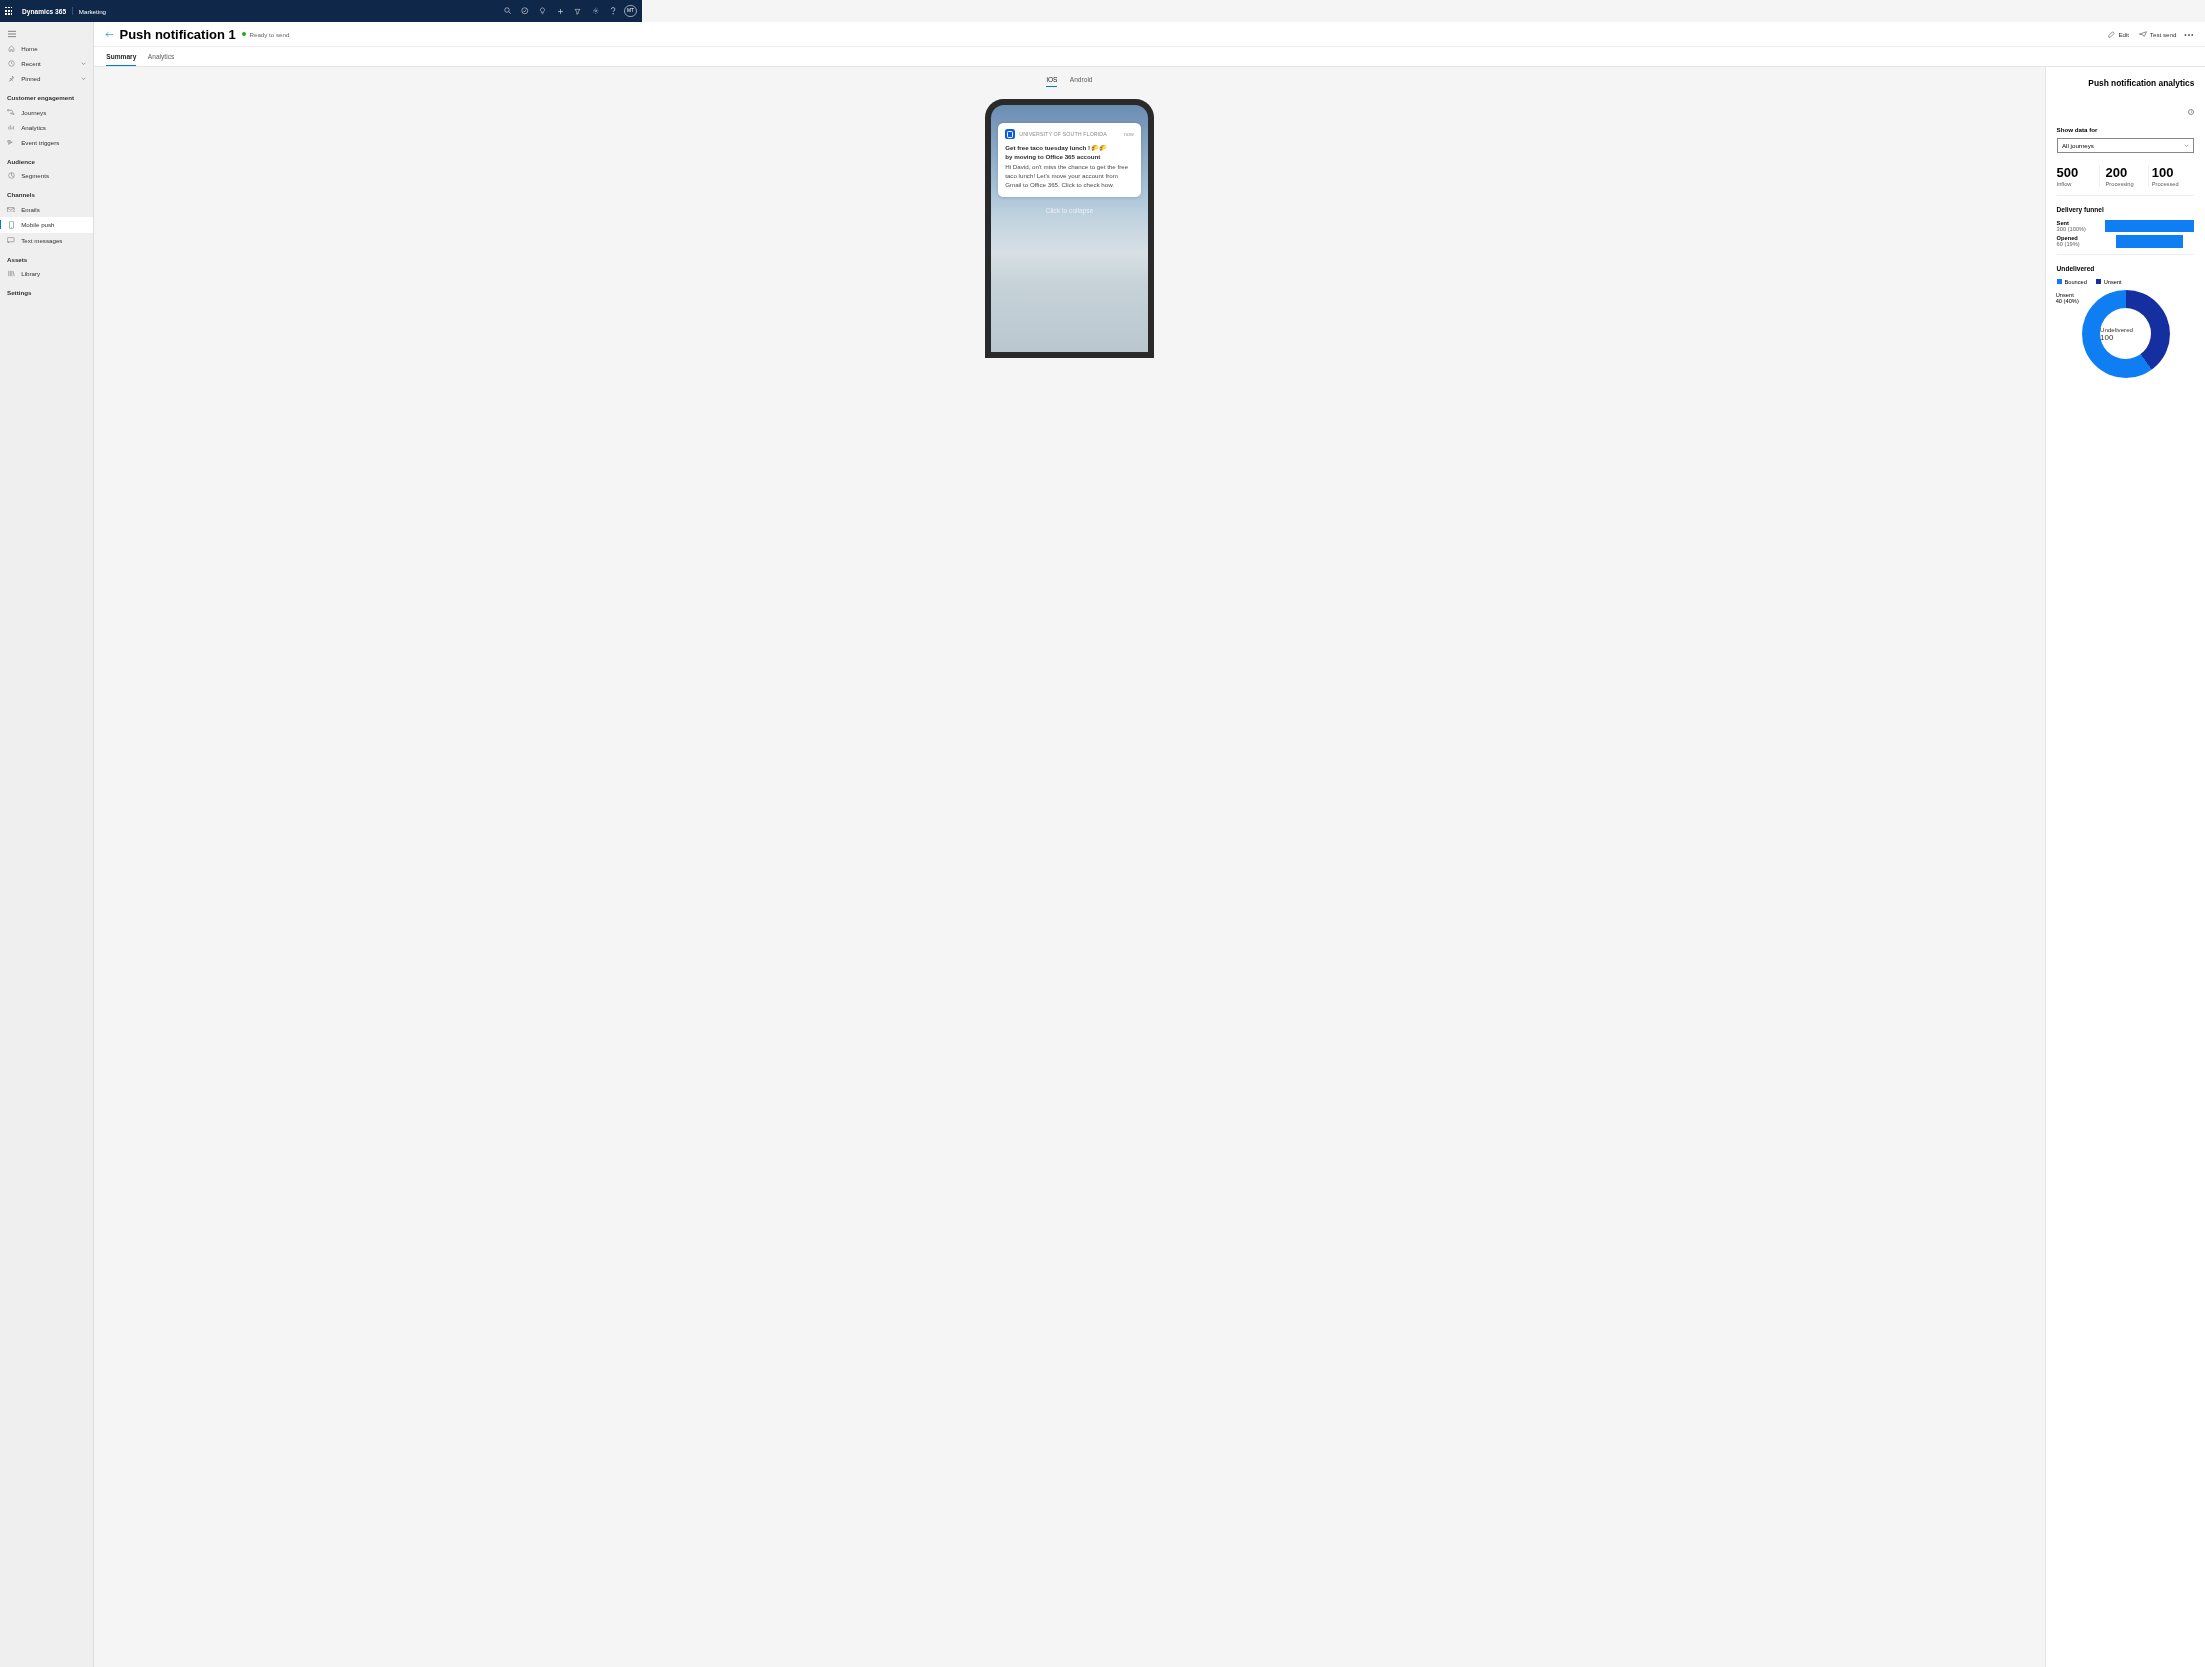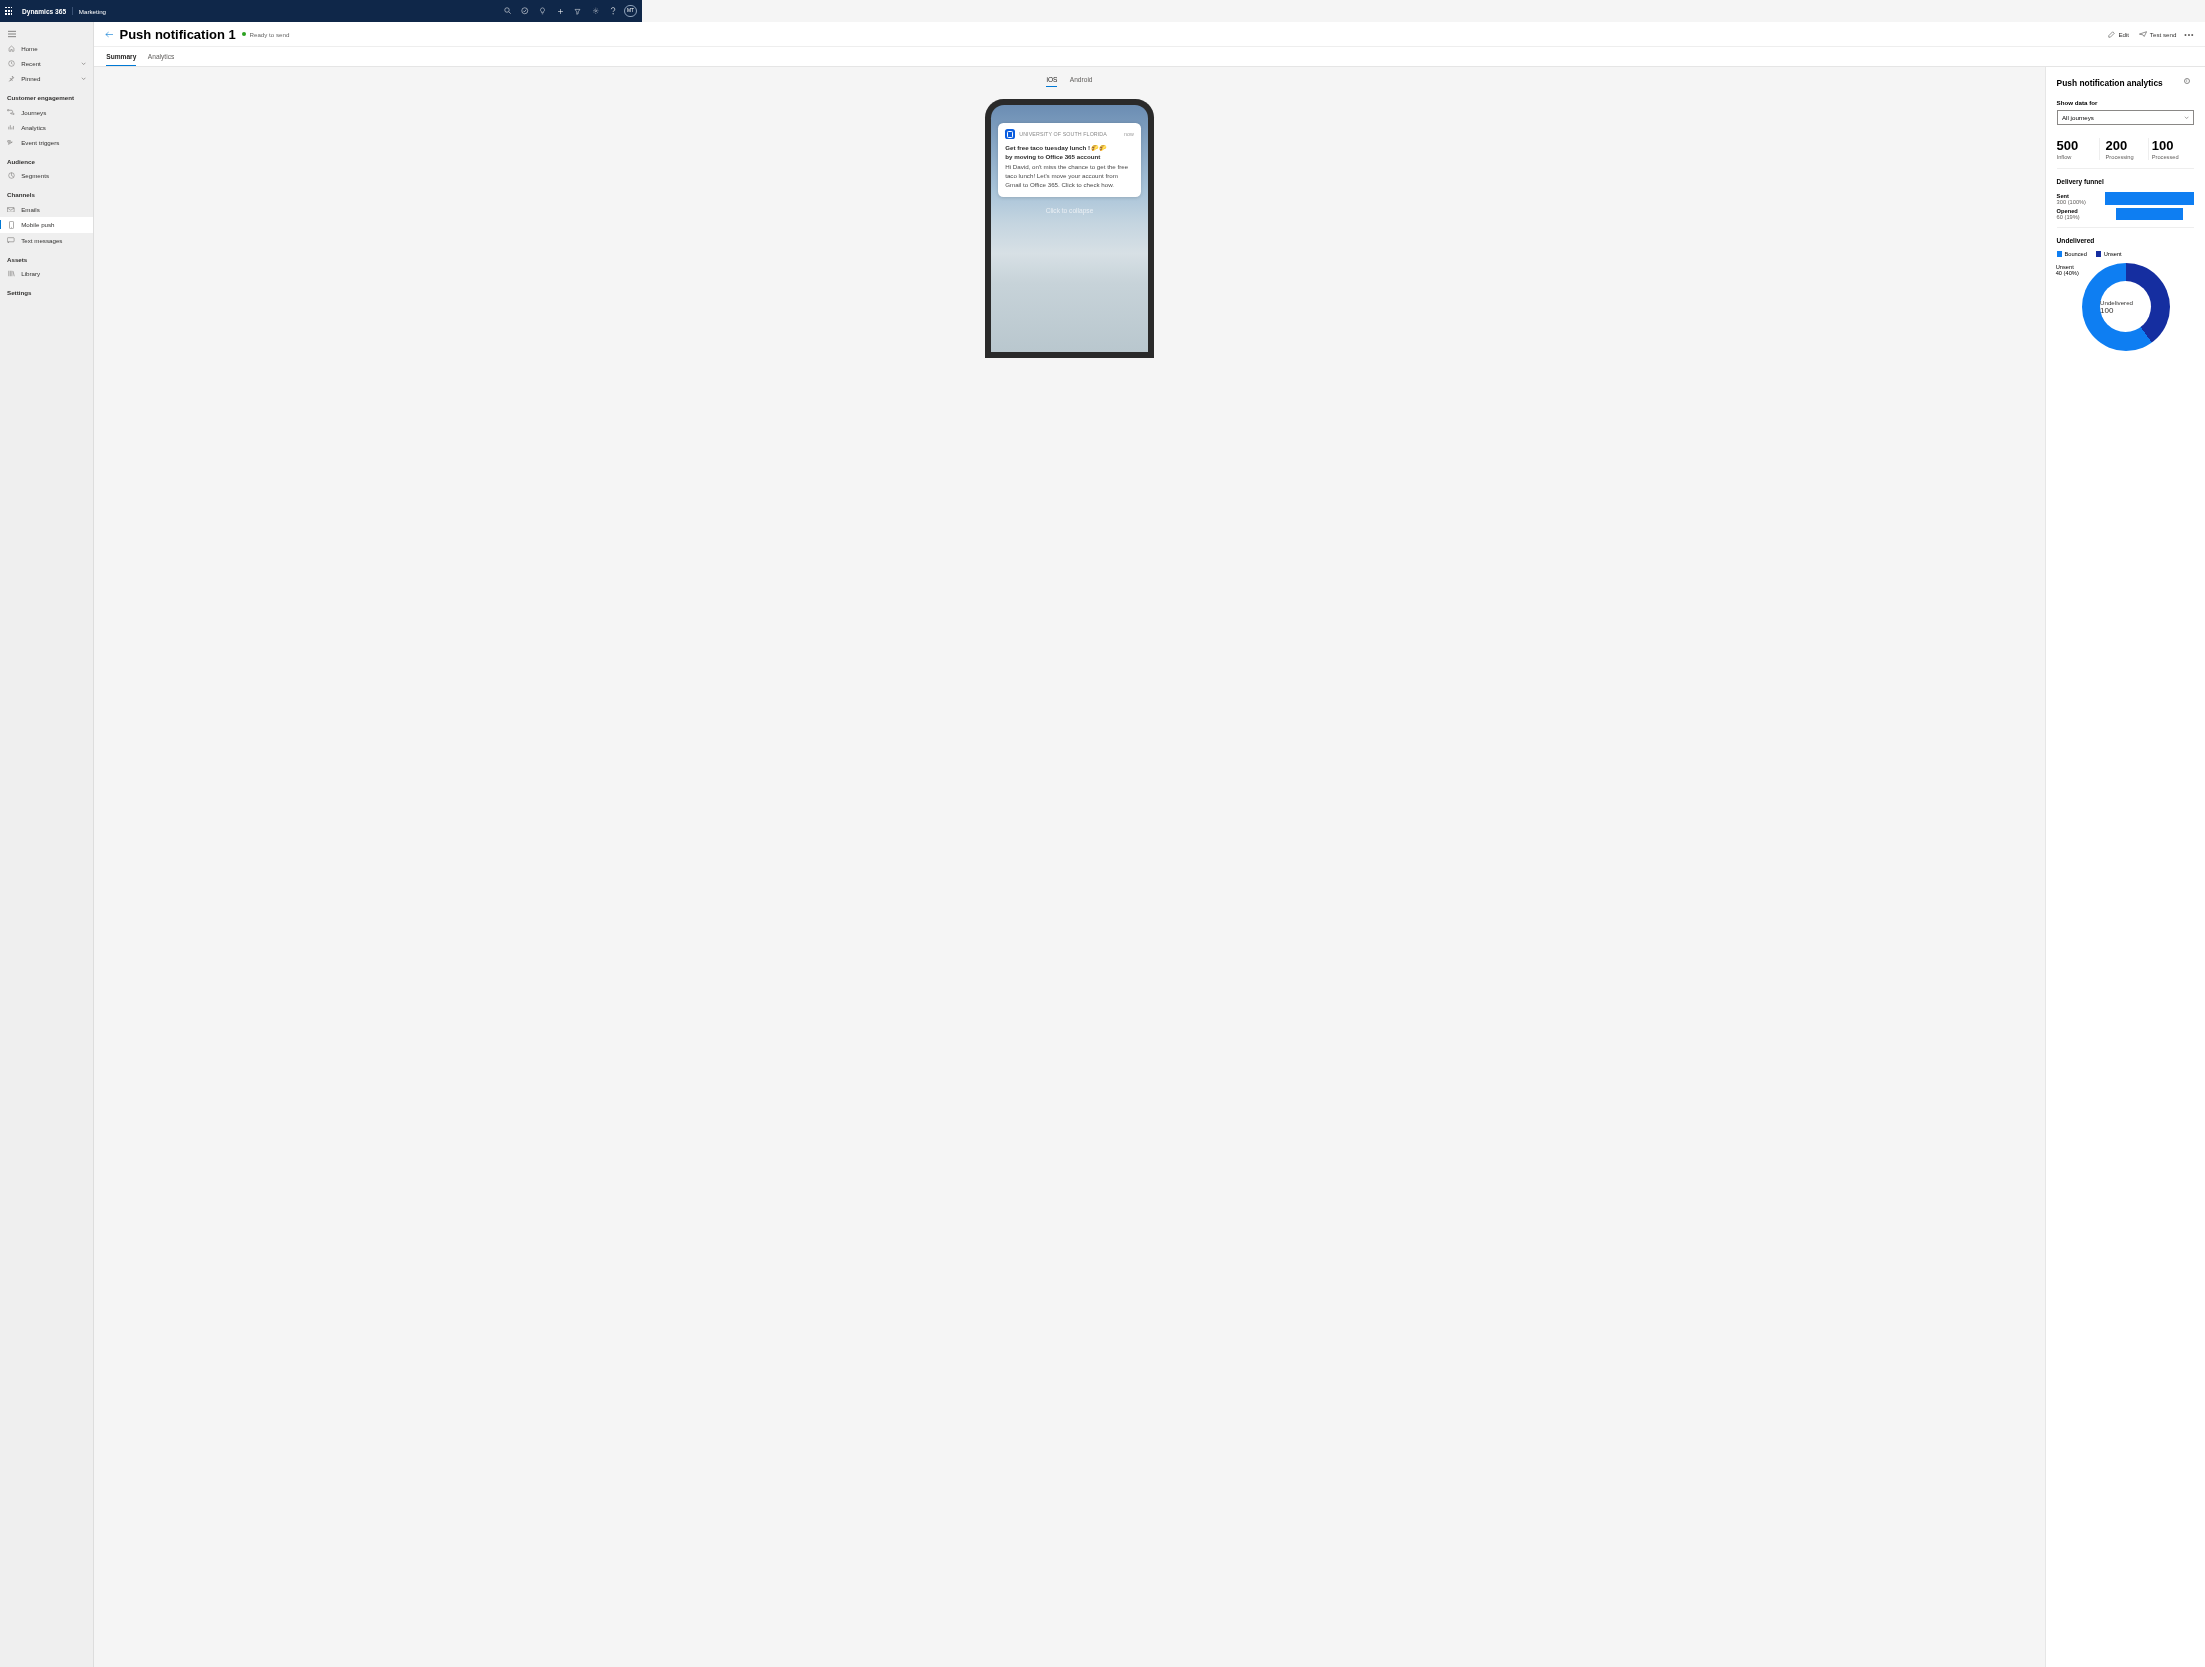--- a/index.html
+++ b/index.html
@@ -62,21 +62,21 @@
 .notif-appicon { width: 9.7px; height: 9.7px; border-radius: 2.6px; background: #0a5de0; display:flex; align-items:center; justify-content:center; }
 .notif-appicon::after{ content:''; width:4.4px; height:4.4px; border:0.9px solid #fff; border-radius:1.3px;}
 .notif-appname { font-size: 5.3px; color: #8a8a8a; letter-spacing: 0.1px; flex: 1; }
 .notif-time { font-size: 5.3px; color: #9a9a9a; }
 .notif-title { font-size: 6.2px; font-weight: 600; color: #2b2b2b; line-height: 1.45; }
 .notif-body { font-size: 6.2px; color: #4a4a4a; line-height: 1.45; margin-top: 1.8px; }
 .phone-collapse { text-align: center; color: #eaeff4; font-size: 6.6px; margin-top: 9.7px; cursor: pointer; }
 
 
 .analytics { width: 160px; border-left: 0.4px solid #e6e6e6; background: #fff; padding: 10.6px 10.6px 0; overflow-y: auto; }
-.analytics h2 { font-size: 8.4px; font-weight: 600; display: flex; align-items: flex-start; gap: 21px; }
+.analytics h2 { font-size: 8.4px; font-weight: 600; display: flex; align-items: flex-end; gap: 21px; flex-direction: column; }
 .analytics h2 .info { width: 6.2px; height: 6.2px; border: 0.4px solid #8a8a8a; border-radius: 50%; font-size: 4px; display: inline-flex; align-items: center; justify-content: center; color: #8a8a8a; }
 .field-label { font-size: 6.2px; font-weight: 600; margin-top: 11.5px; margin-bottom: 4.4px; }
 .select { border: 0.4px solid #8a8886; height: 15px; display: flex; align-items: center; justify-content: space-between; padding: 0 4.4px; font-size: 6.2px; cursor: pointer; }
 
 .metrics { display: flex; margin-top: 12.3px; border-bottom: 0.4px solid #eee; padding-bottom: 8px; }
 .metric { flex: 1; border-right: 0.4px solid #eee; padding-right: 4.4px; }
 .metric:last-child { border-right: none; padding-left: 2.6px; }
 .metric:nth-child(2){ padding-left: 5.3px;}
 .metric .val { font-size: 13px; font-weight: 600; }
 .metric .lbl { font-size: 5.7px; color: #605e5c; margin-top: 0.9px; }

